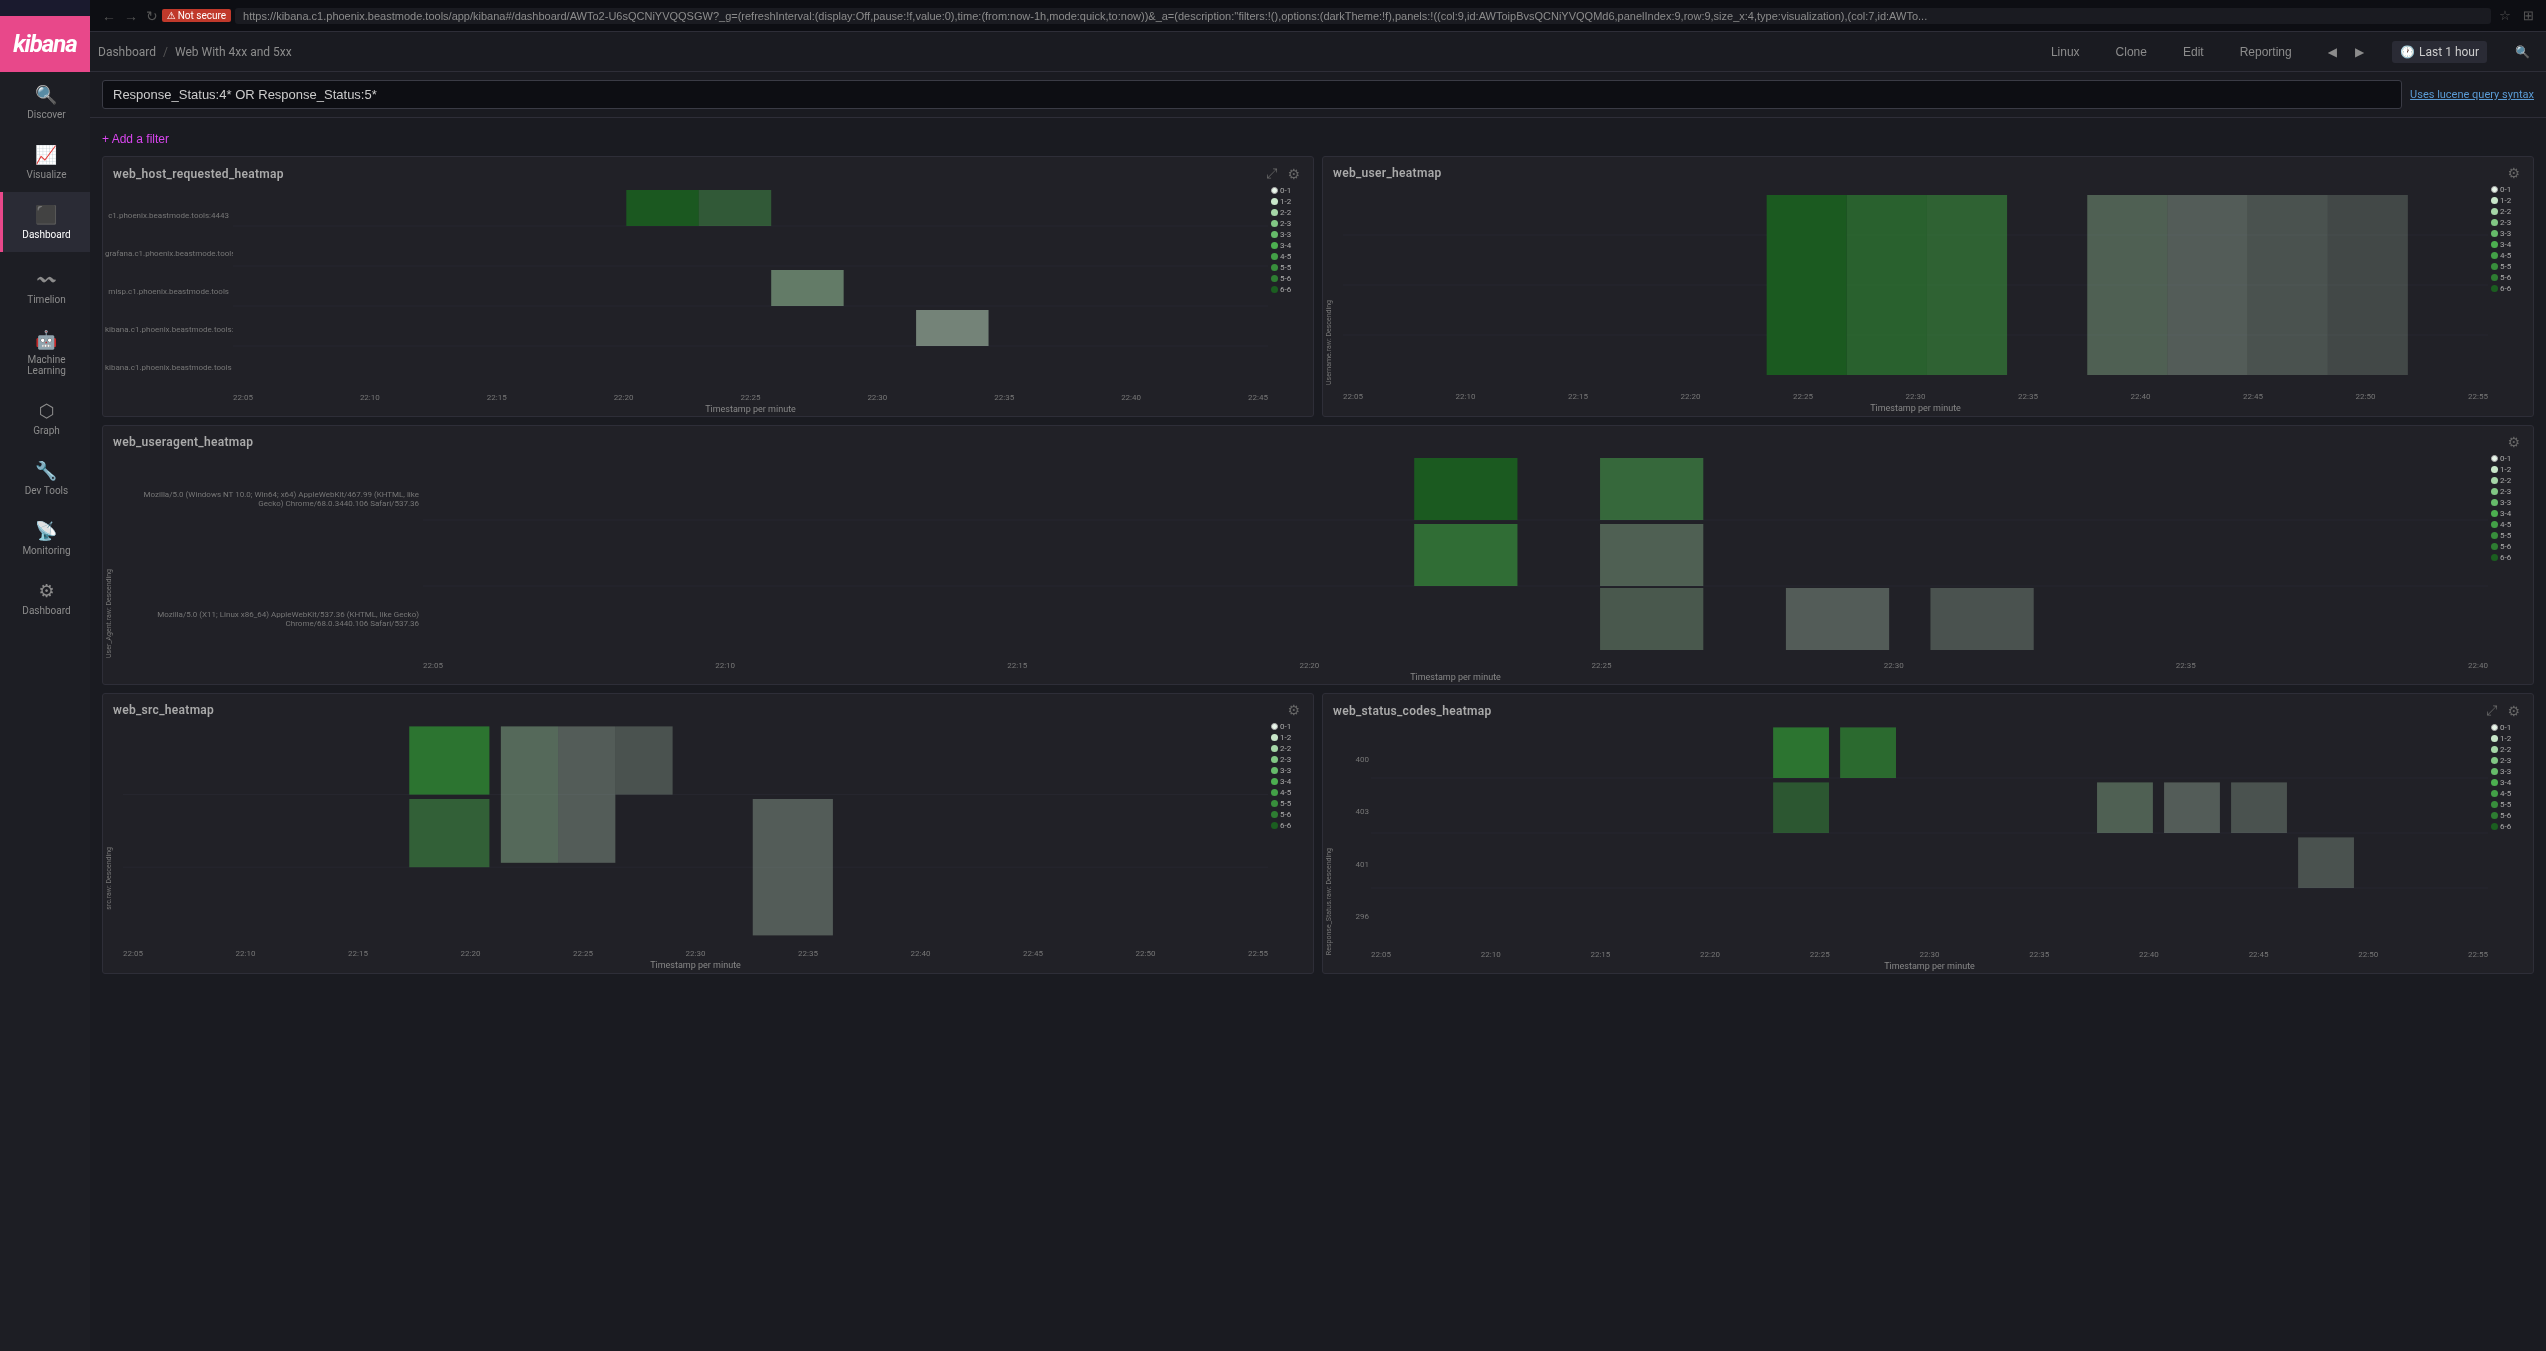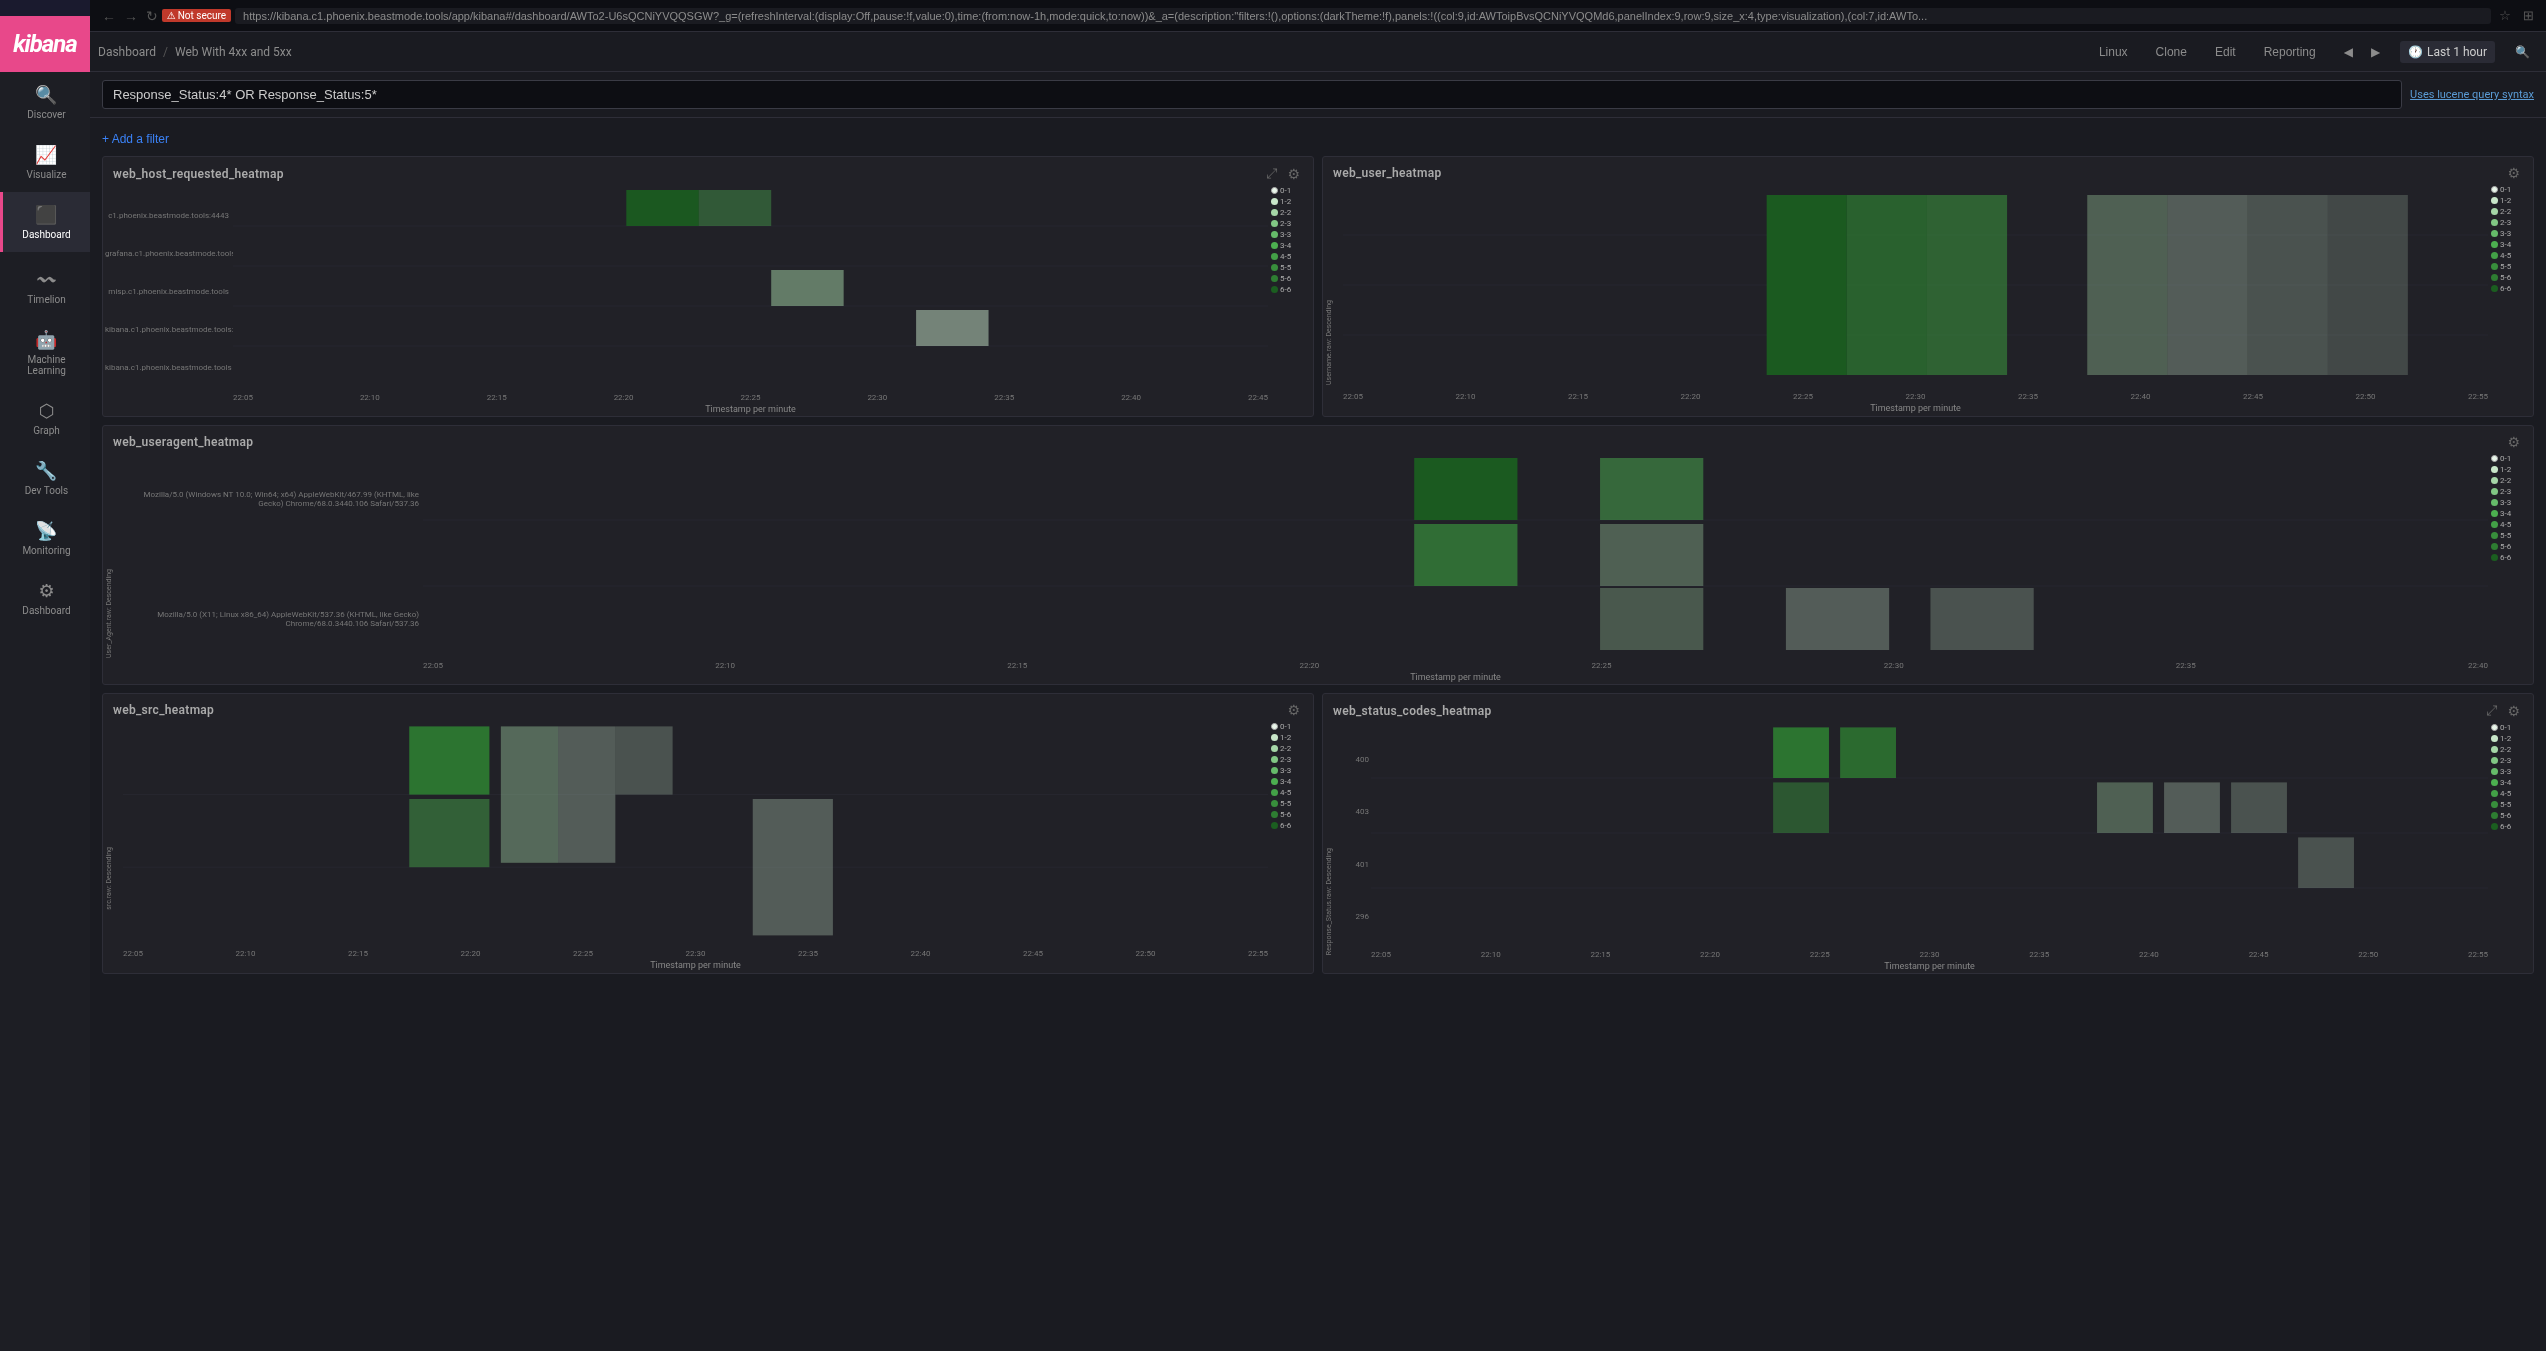--- a/index.html
+++ b/index.html
@@ -51,21 +51,21 @@
     
     .main { flex: 1; display: flex; flex-direction: column; overflow: hidden; background: #212127; }
 
     
     .topbar {
       height: 40px;
       background: #1a1b21;
       display: flex;
       align-items: center;
       padding: 0 8px;
-      gap: 12px;
+      gap: 20px;
       border-bottom: 1px solid #2e2e38;
       flex-shrink: 0;
     }
     .breadcrumb { color: #8c8c8c; font-size: 12px; }
     .breadcrumb a { color: #8c8c8c; text-decoration: none; }
     .breadcrumb-sep { margin: 0 4px; color: #555; }
     .topbar-spacer { flex: 1; }
     .topbar-btn {
       background: none;
       border: none;
@@ -136,21 +136,21 @@
       color: #ccc;
       font-size: 13px;
       padding: 6px 10px;
       border-radius: 3px;
       outline: none;
     }
     .lucene-hint { color: #5a9bd4; font-size: 11px; text-decoration: underline; cursor: pointer; }
     .add-filter-btn {
       background: none;
       border: none;
-      color: #3b82f6;
+      color: #d946ef;
       cursor: pointer;
       font-size: 12px;
       padding: 2px 0;
     }
 
     
     .dashboard-content {
       flex: 1;
       overflow-y: auto;
       padding: 12px;

